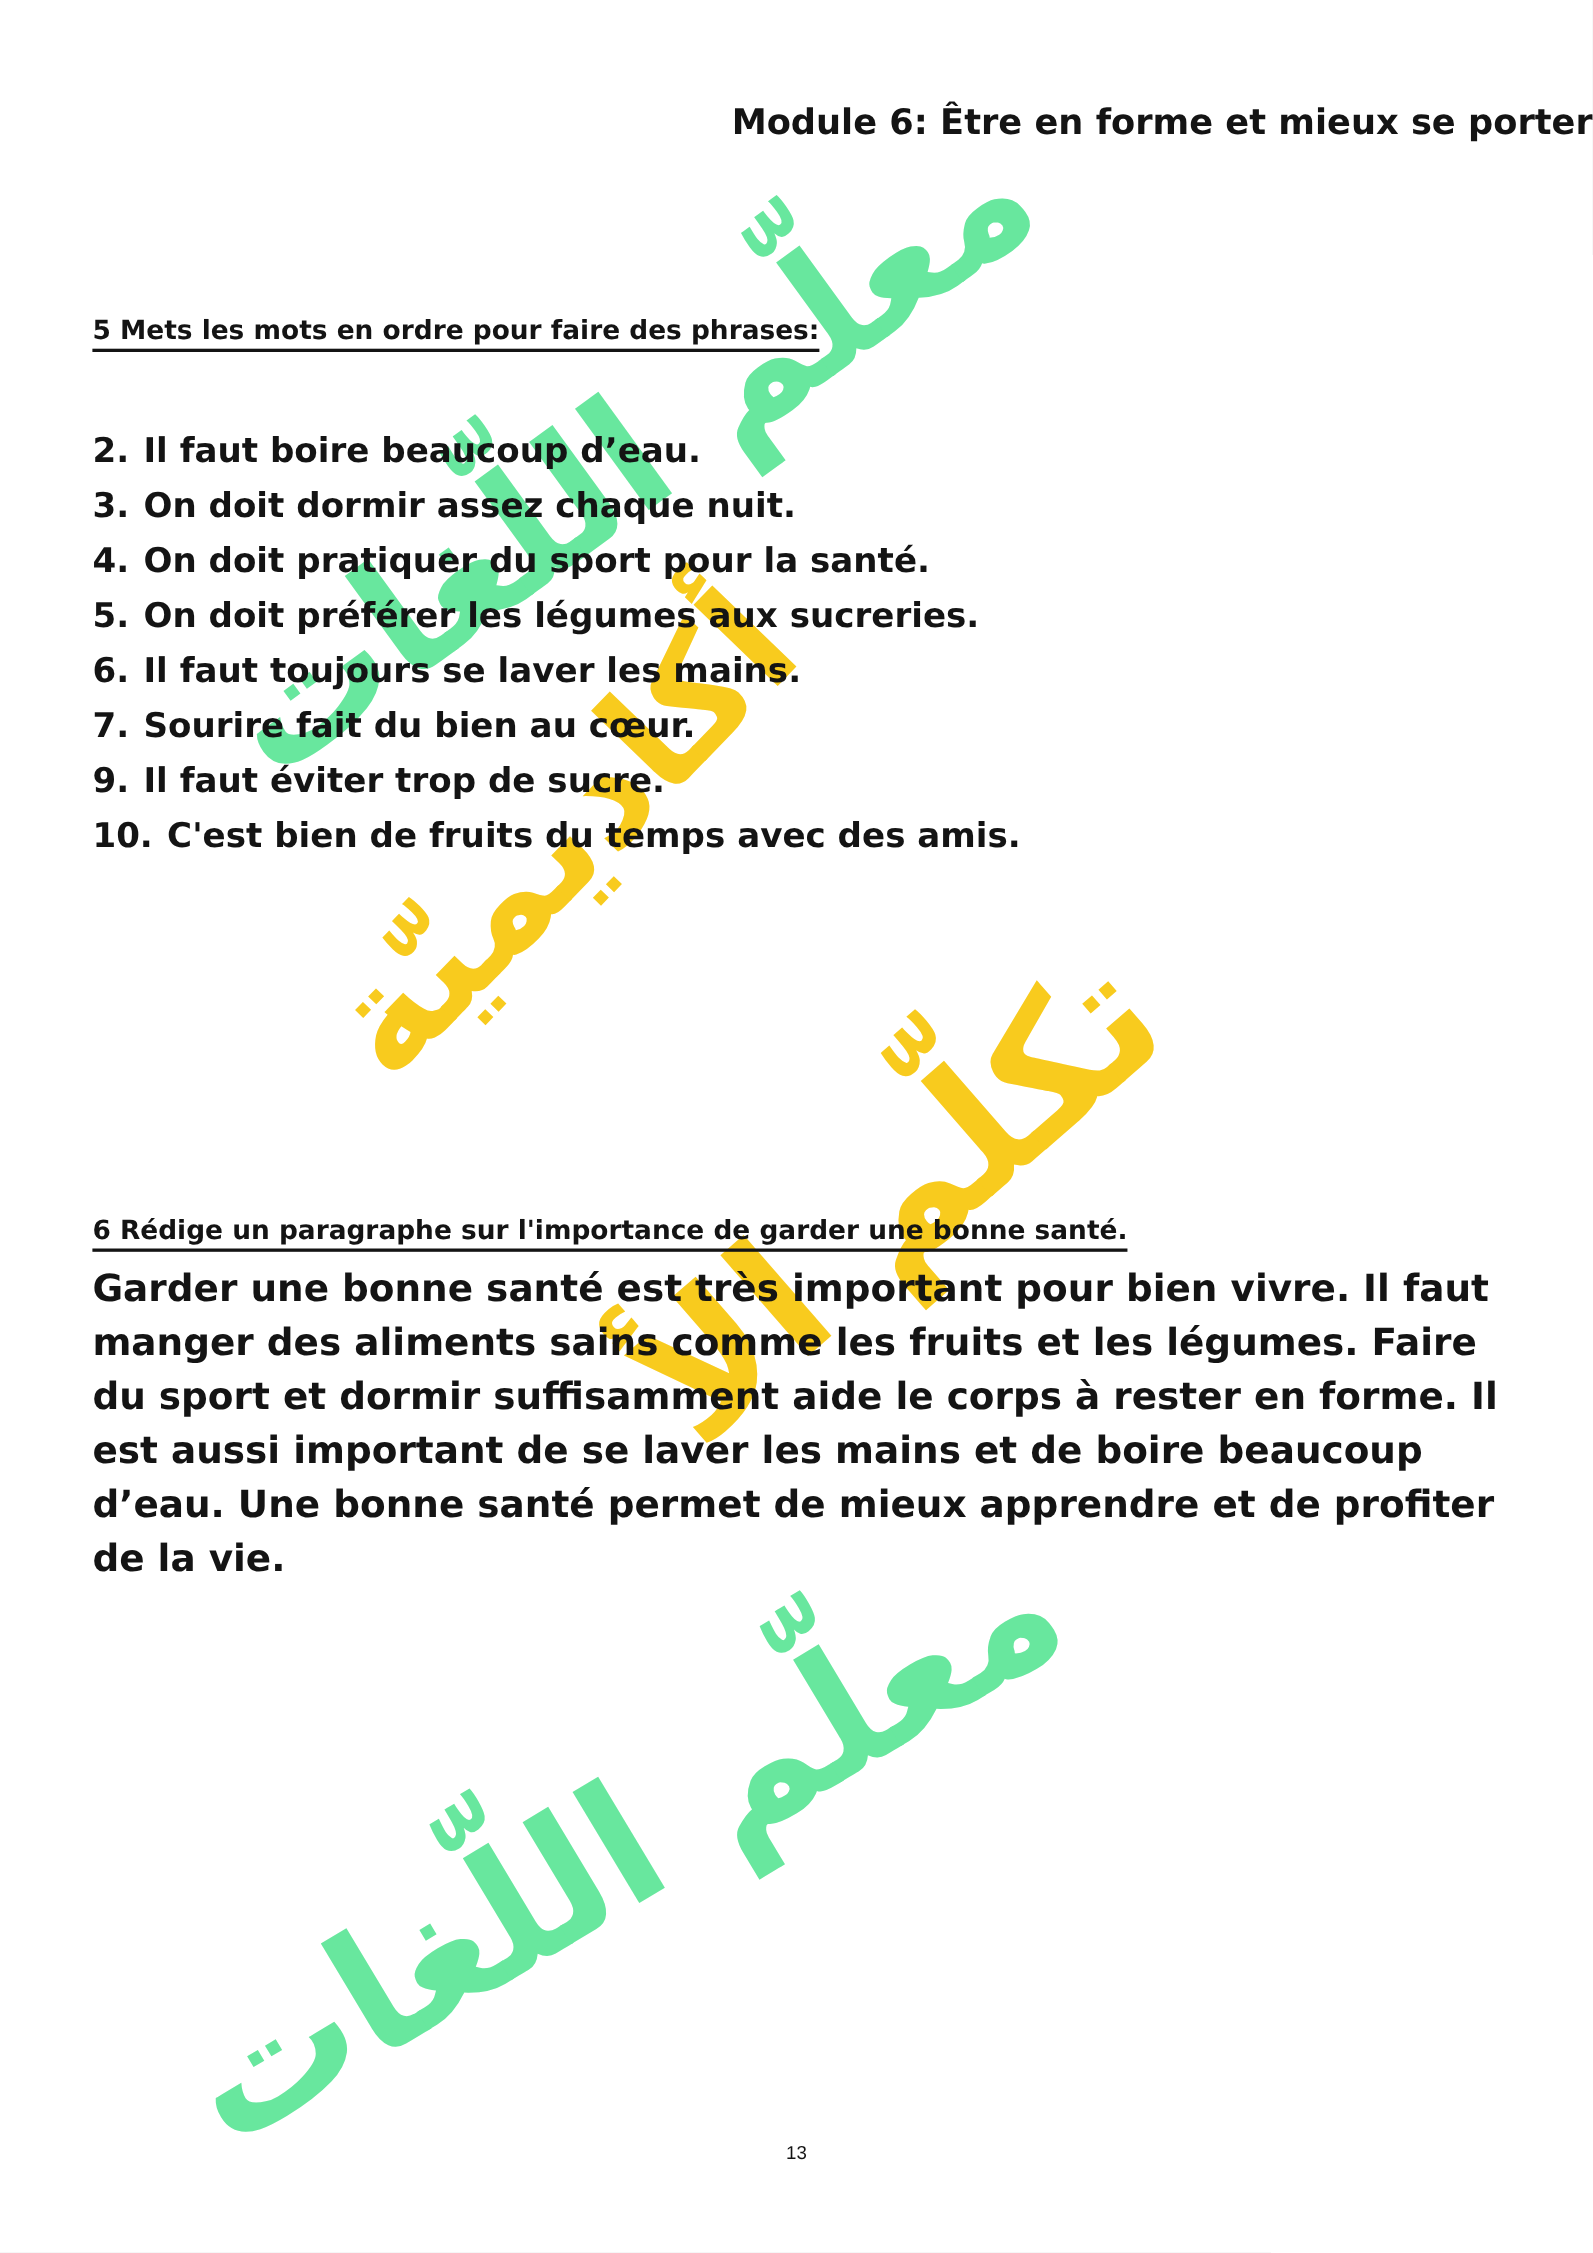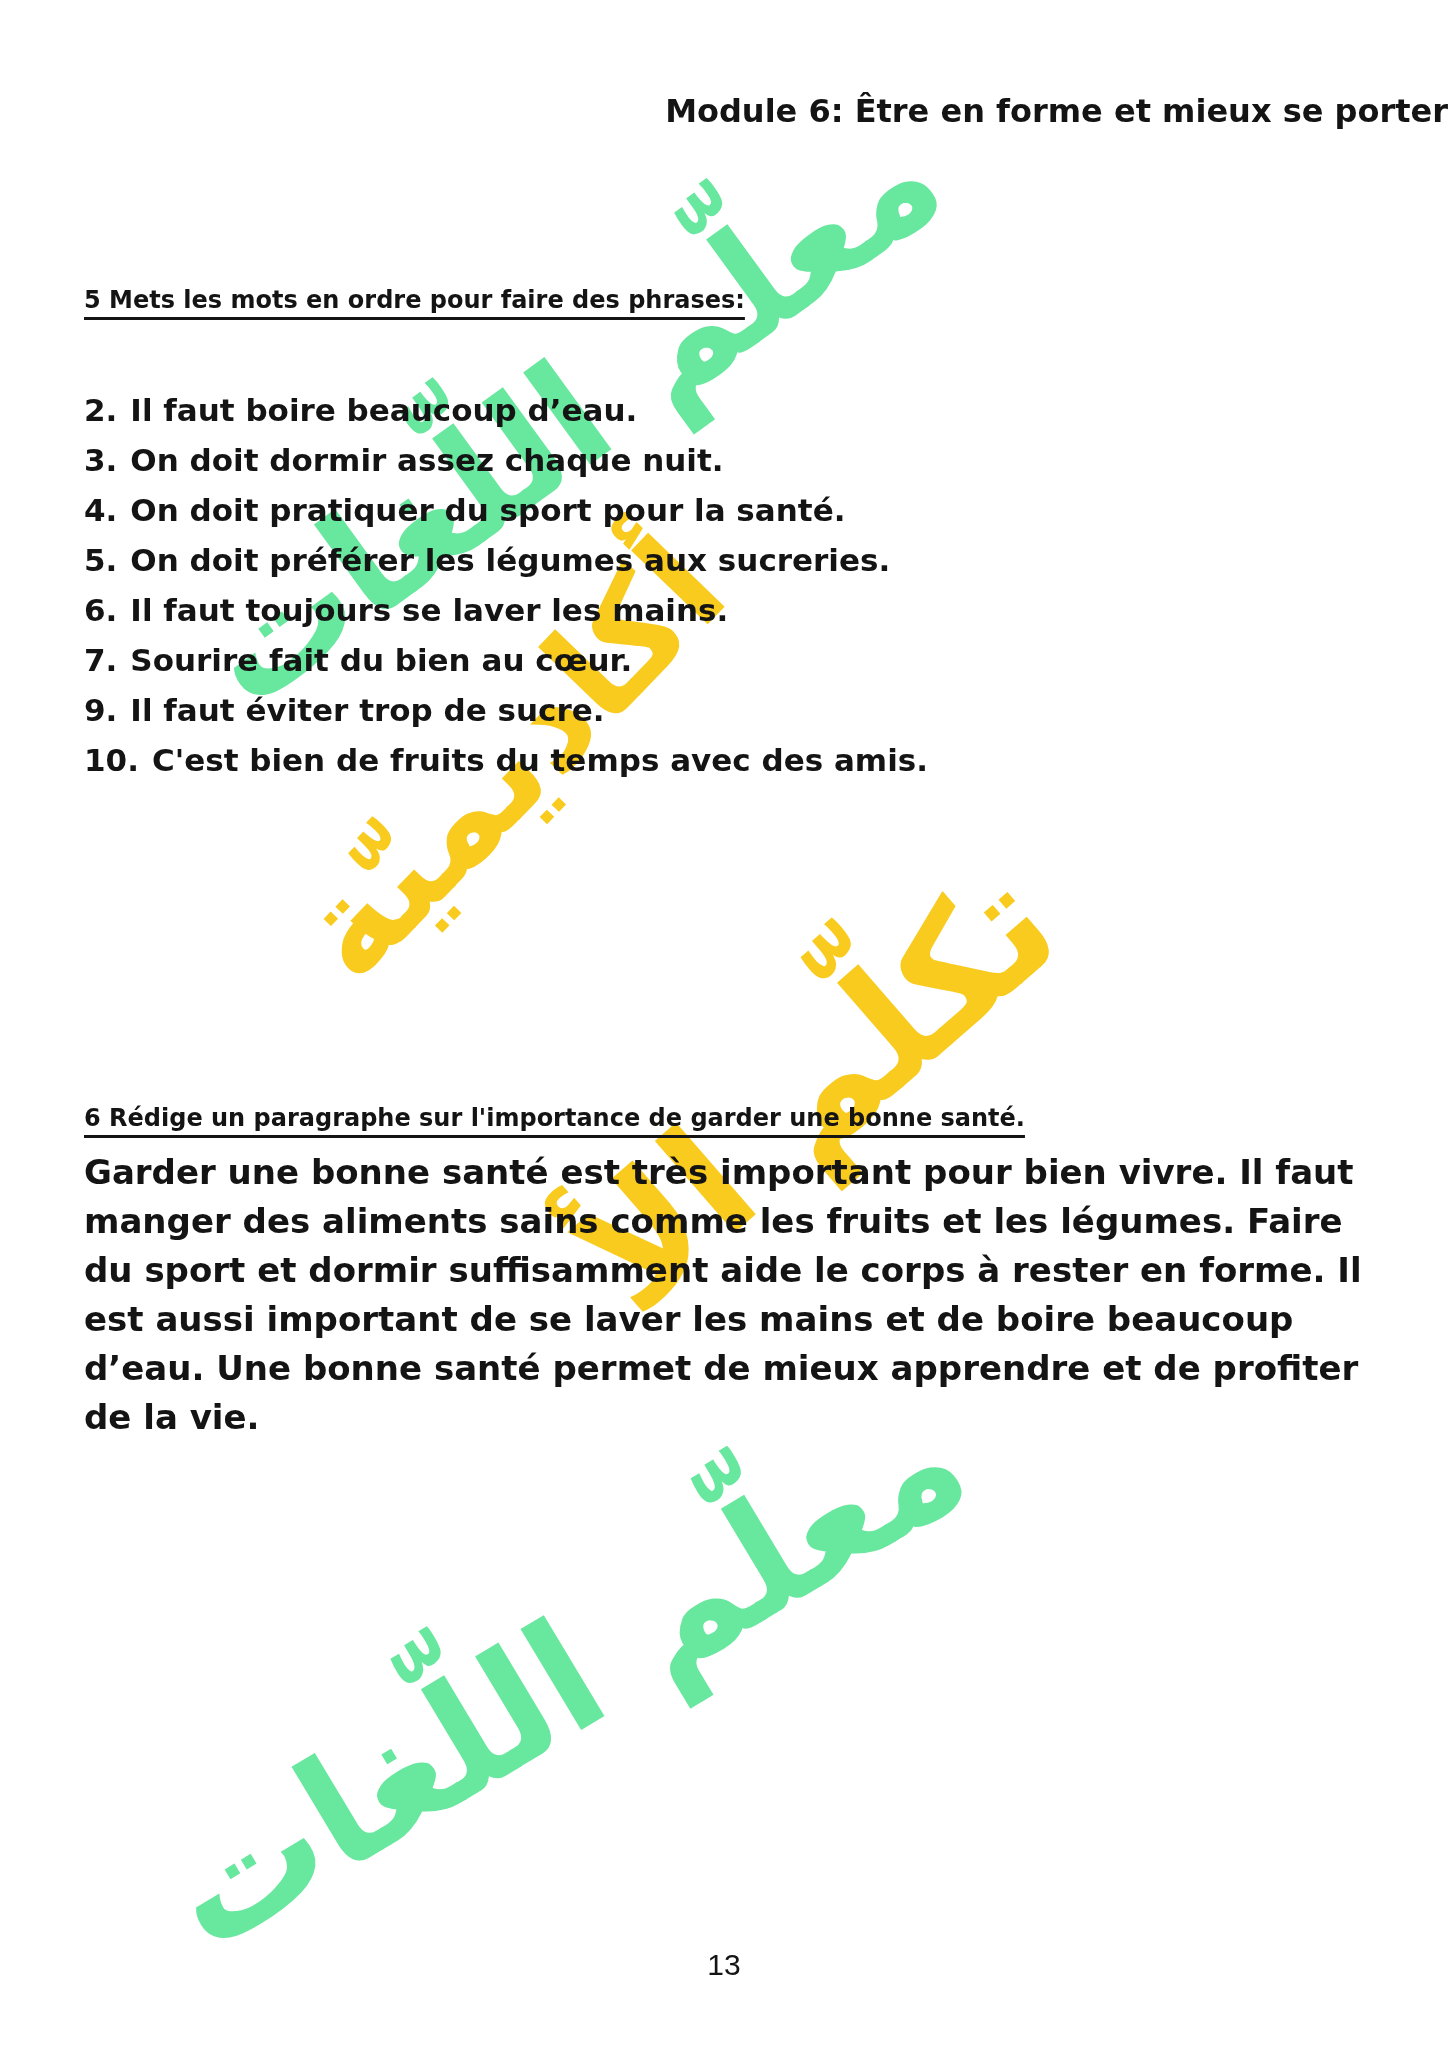--- a/index.html
+++ b/index.html
@@ -94,21 +94,21 @@
     width: 1300px;
     margin: 0;
     font-size: 34px;
     line-height: 49px;
   }
   .page-number {
     left: 0;
     top: 1948px;
     width: 1448px;
     text-align: center;
-    font-size: 30px;
+    font-size: 17px;
     font-weight: 400;
     font-family: "Liberation Sans", sans-serif;
   }
 </style>
 </head>
 <body>
 
 <div class="page">
 
   <div class="watermark wm-green-top" style="color: rgb(104, 231, 158);">معلّم اللّغات</div>

